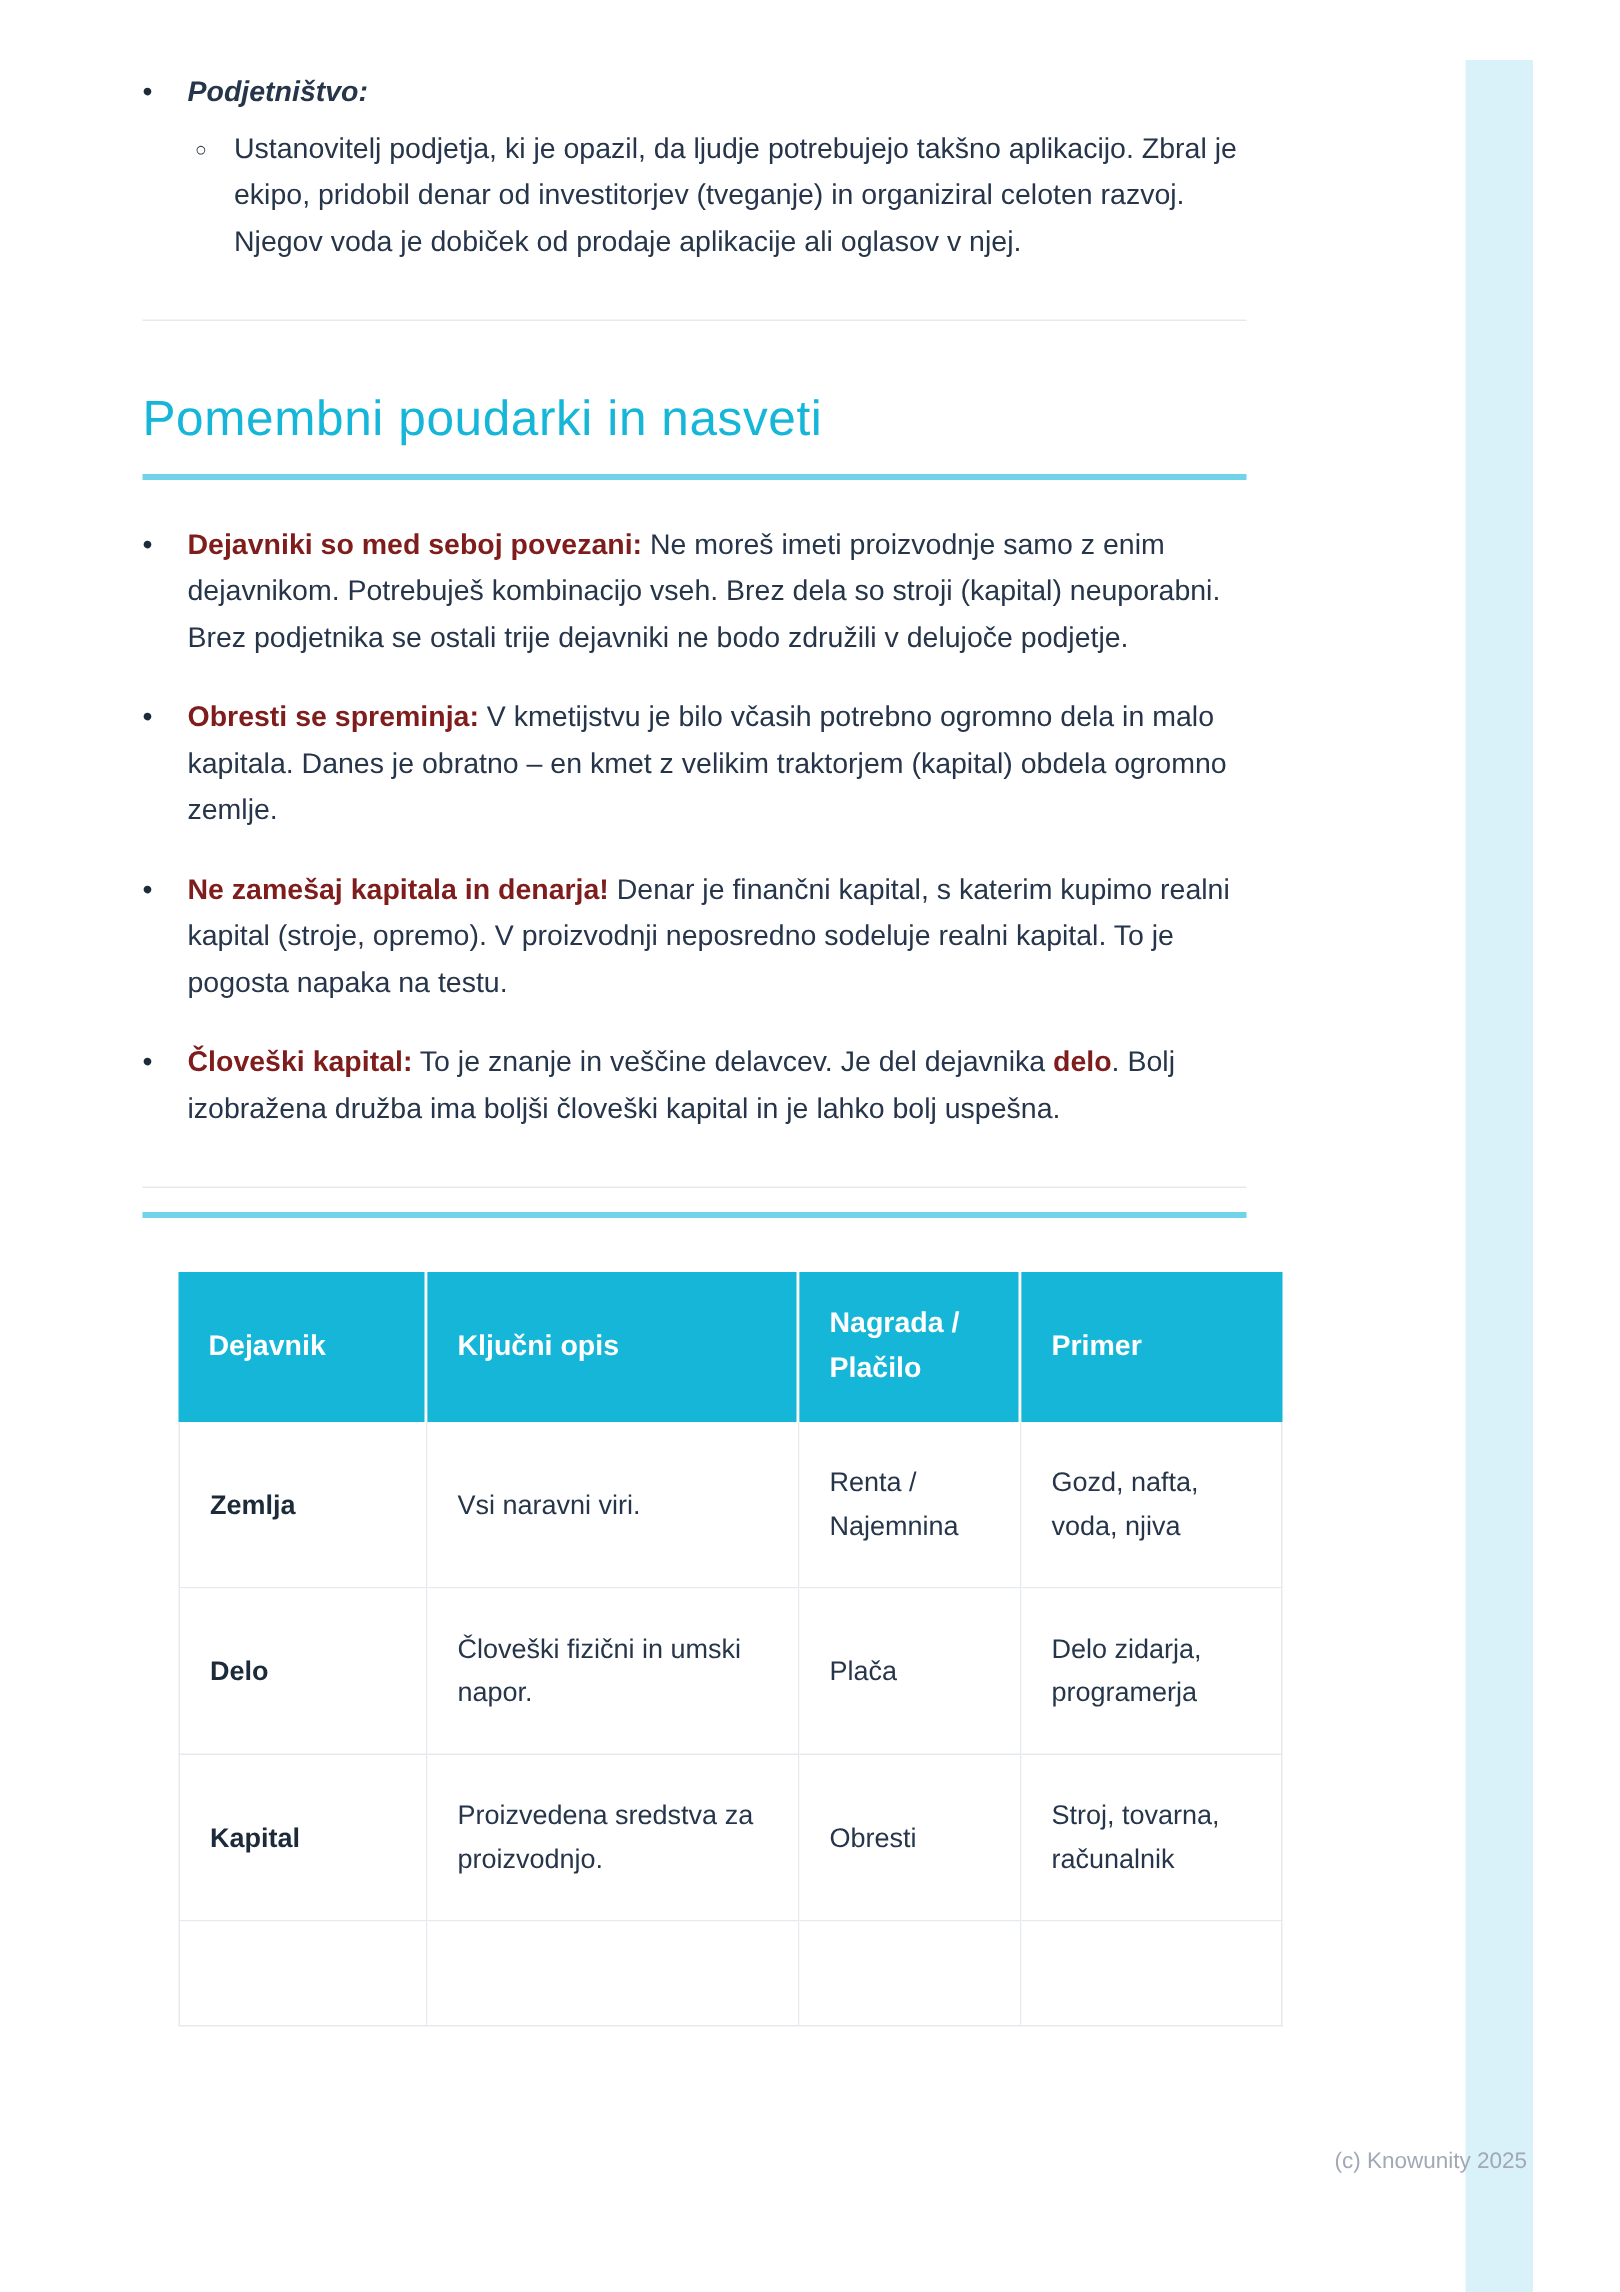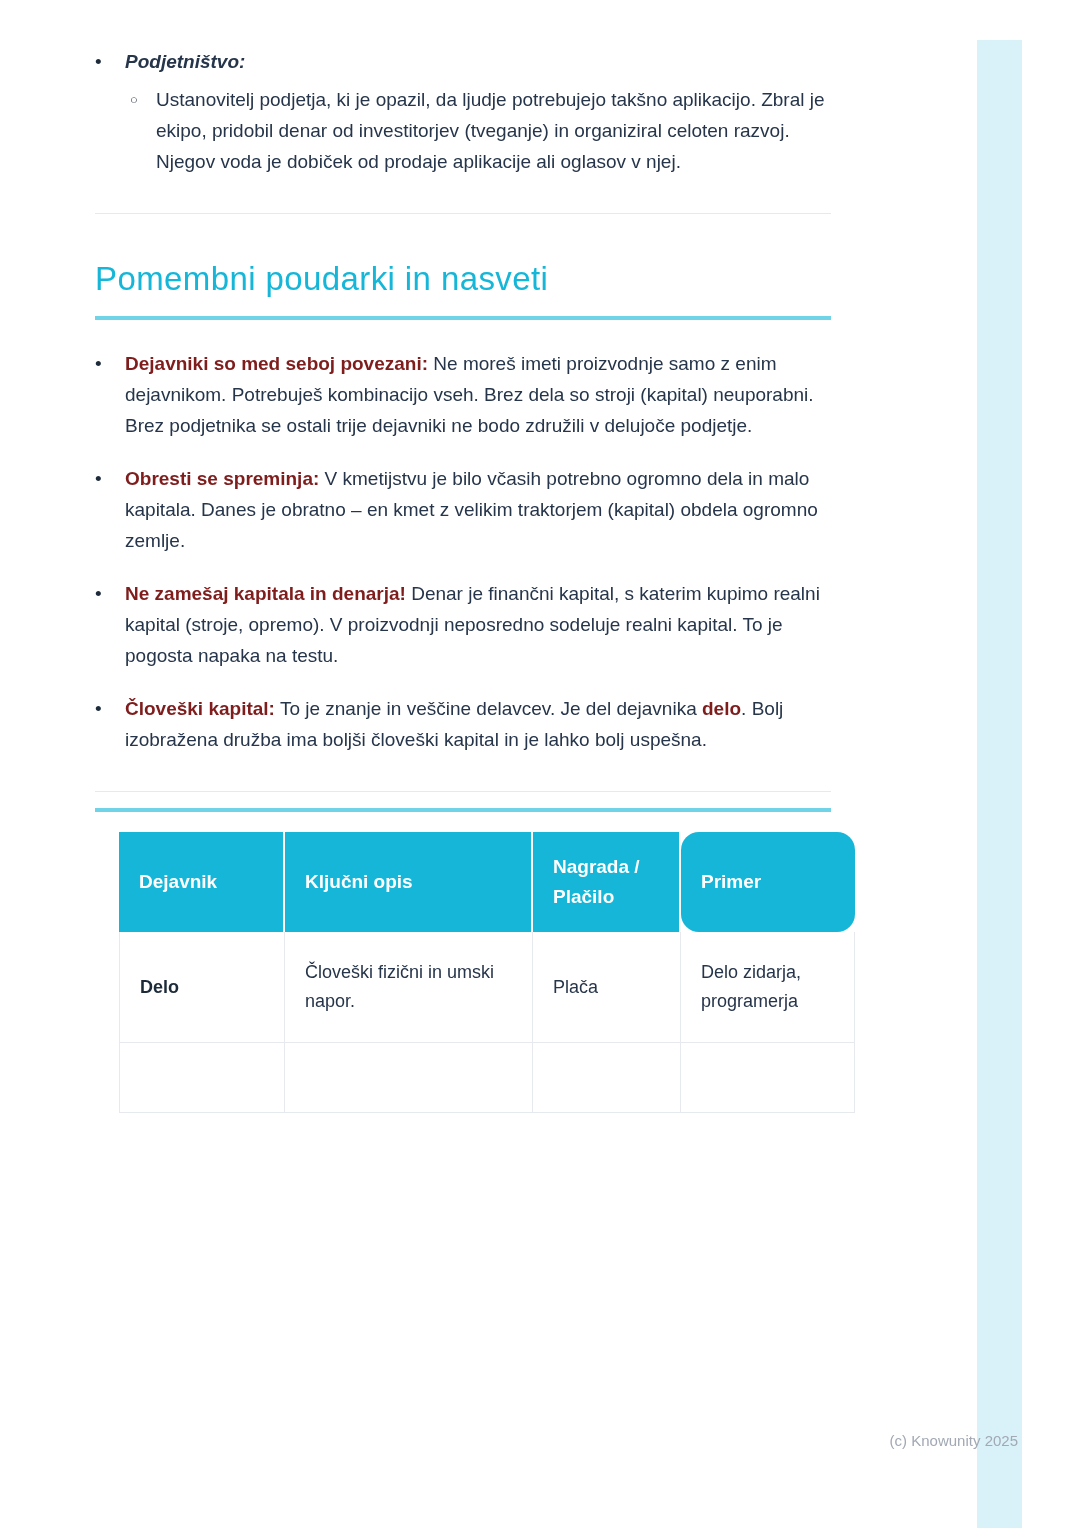--- a/index.html
+++ b/index.html
@@ -28,31 +28,31 @@
   .section-title {
     margin:44px 0 0; font-size:33px; line-height:42px; font-weight:400;
     color:var(--accent,#15b6d8); letter-spacing:0.4px;
   }
   .title-underline { height:4px; background:var(--accent_underline,#70d3e8); margin-top:16px; }
   .hl-list { margin:0; padding:0; list-style:none; }
   .hl-item { display:flex; margin-top:22px; font-size:19px; line-height:31px; }
   .hl-item.first { margin-top:28px; }
   .hl-text strong { color:#7f1d1d; }
   .summary-table {
-    margin-top:20px; width:736px; border-collapse:separate; border-spacing:0;
+    margin-top:36px; width:736px; border-collapse:separate; border-spacing:0;
     table-layout:fixed;
     padding-left:24px;
   }
   .summary-table th {
     height:100px; background:var(--accent,#15b6d8); color:#ffffff;
     font-size:19px; font-weight:700; text-align:left; padding:0 20px;
     vertical-align:middle; border-right:2px solid #ffffff;
     box-sizing:border-box; line-height:30px;
   }
-  .summary-table th:last-child { border-right:none;border-radius:18px; }
+  .summary-table th:last-child { border-right:none; }
   .summary-table td {
     background:#ffffff; font-size:18px; line-height:29px;
     padding:26px 20px; vertical-align:middle; box-sizing:border-box;
     border-bottom:1px solid var(--border,#e6e9ee);
     border-right:1px solid var(--border,#e6e9ee);
   }
   .summary-table td:first-child { border-left:1px solid var(--border,#e6e9ee); }
   .summary-table td.cell-key { font-weight:700; color:#1c2a3a; }
   .summary-table tr.partial td { height:70px; padding:0 20px; }
 </style>
@@ -112,24 +112,36 @@
       <thead>
         <tr>
           <th>Dejavnik</th>
           <th>Ključni opis</th>
           <th>Nagrada / Plačilo</th>
           <th>Primer</th>
         </tr>
       </thead>
       <tbody>
         <tr>
+          <td class="cell-key">Zemlja</td>
+          <td>Vsi naravni viri.</td>
+          <td>Renta / Najemnina</td>
+          <td>Gozd, nafta, voda, njiva</td>
+        </tr>
+        <tr>
           <td class="cell-key">Delo</td>
           <td>Človeški fizični in umski napor.</td>
           <td>Plača</td>
           <td>Delo zidarja, programerja</td>
+        </tr>
+        <tr>
+          <td class="cell-key">Kapital</td>
+          <td>Proizvedena sredstva za proizvodnjo.</td>
+          <td>Obresti</td>
+          <td>Stroj, tovarna, računalnik</td>
         </tr>
         <tr class="partial">
           <td></td>
           <td></td>
           <td></td>
           <td></td>
         </tr>
       </tbody>
     </table>
 

